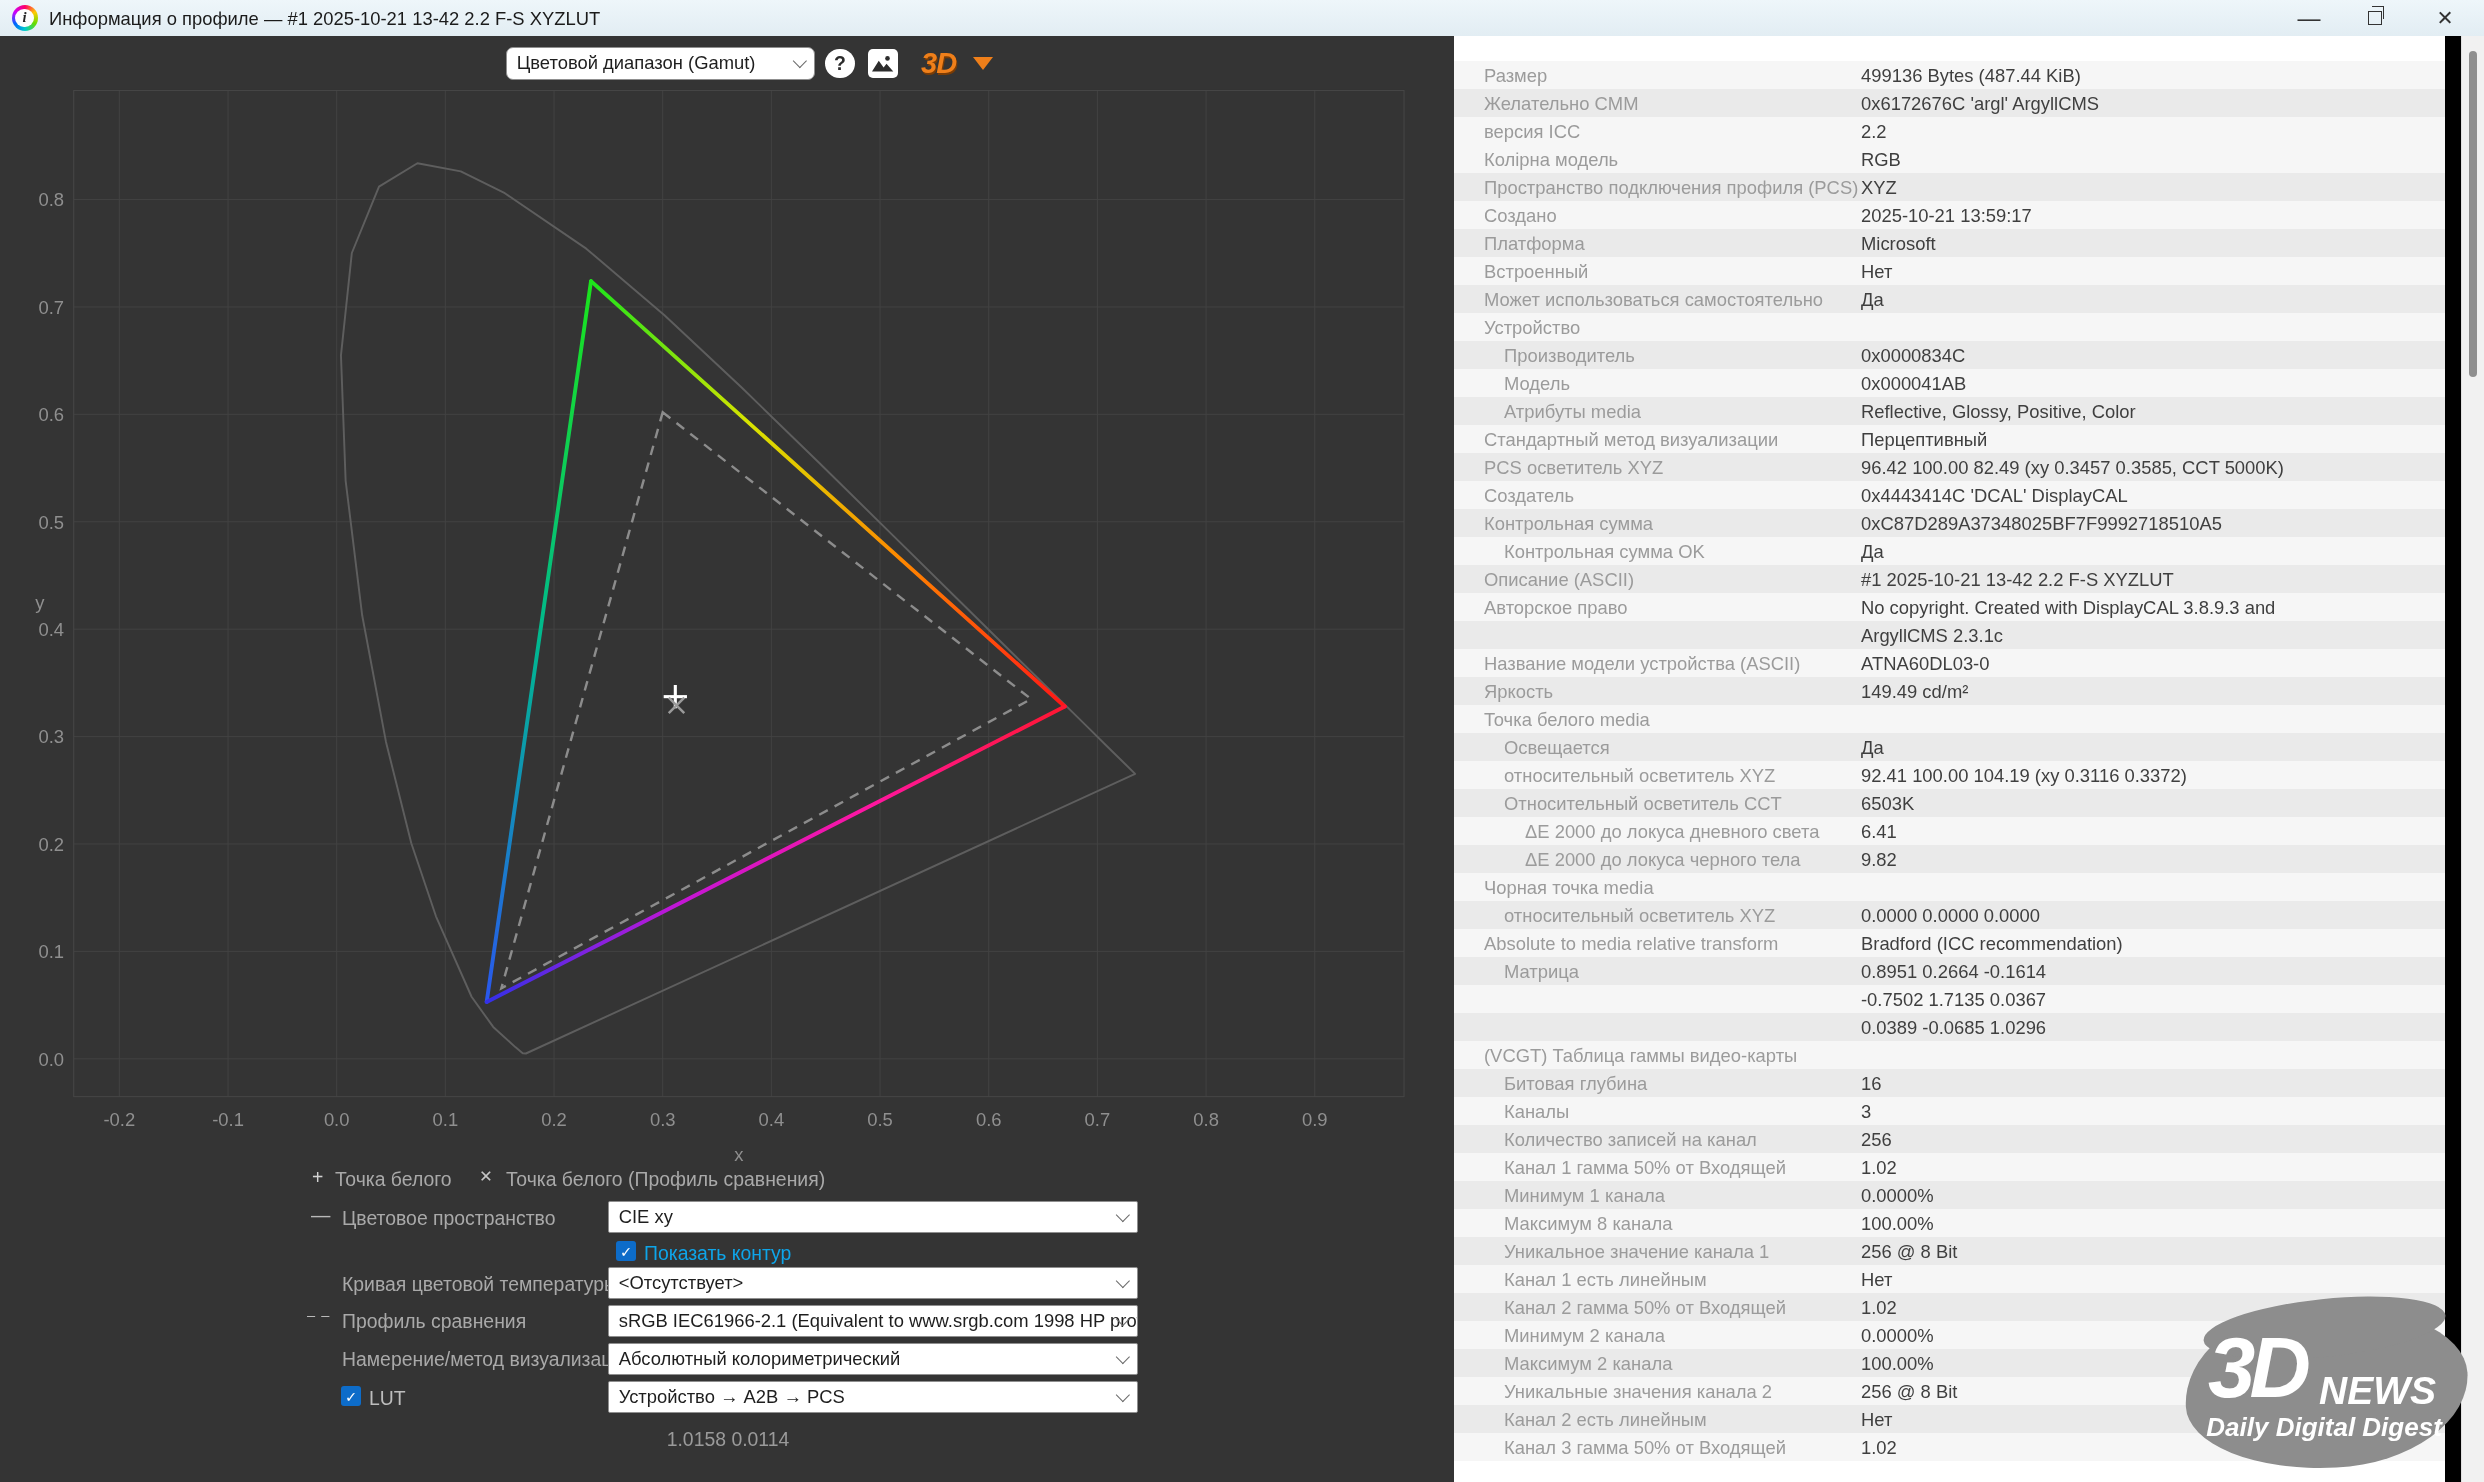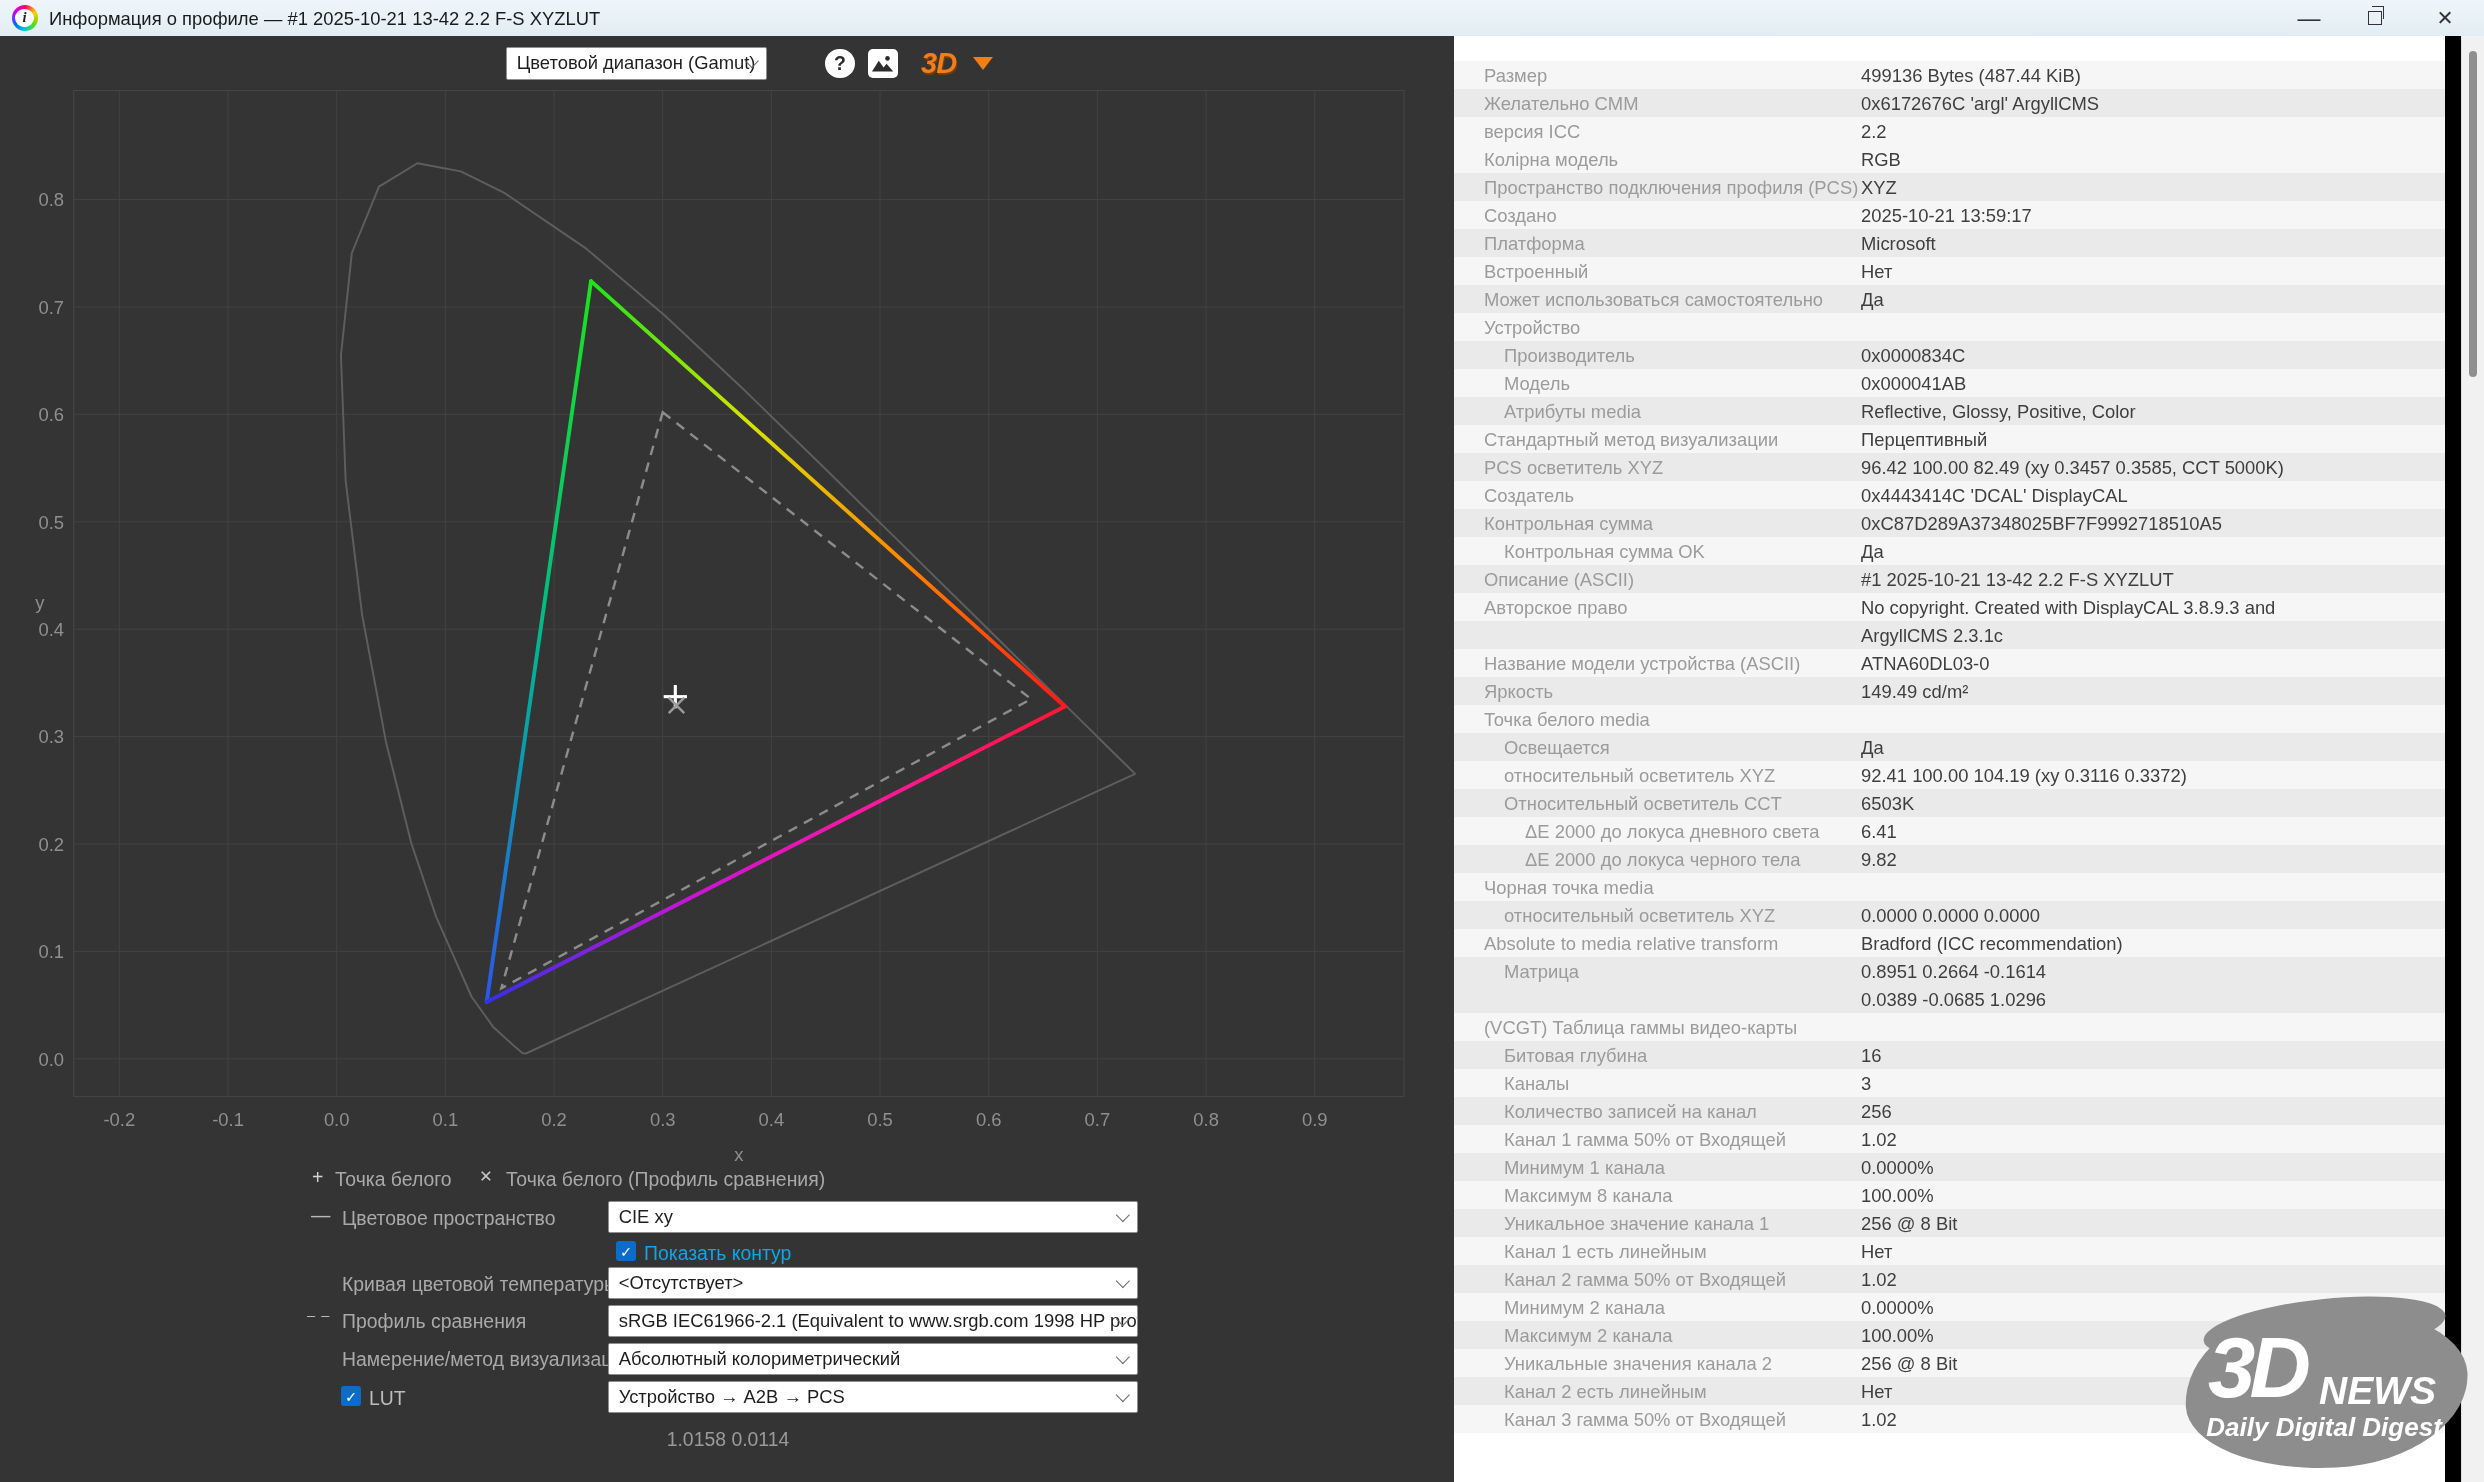--- a/index.html
+++ b/index.html
@@ -24,21 +24,21 @@
   
   #dark-panel{position:absolute;left:0;top:36px;width:1470px;height:1447px;background:#343434;}
   #chart-svg{position:absolute;left:0;top:0;}
 
   
   .combo{box-sizing:border-box;background:#fff;border:1px solid #8f8f8f;border-radius:1.9px;
     color:#1e1e1e;font-size:18.4px;display:flex;align-items:center;padding:0 29px 0 9.7px;
     white-space:nowrap;overflow:hidden;position:absolute;}
   .combo .chev{position:absolute;right:9.7px;top:50%;width:8.7px;height:8.7px;margin-top:-6.8px;
     border-right:1.9px solid #6a6a6a;border-bottom:1.9px solid #6a6a6a;transform:rotate(45deg);}
-  #gamut-combo{left:506px;top:10.7px;width:261px;height:33px;}
+  #gamut-combo{left:506px;top:10.7px;width:309px;height:33px;border-radius:7px;}
   .tool-icon{position:absolute;top:12.6px;width:30px;height:29px;background:#fff;border-radius:14.6px;
     display:flex;align-items:center;justify-content:center;color:#2c2c2c;font-weight:bold;font-size:19.4px;}
   #help-icon{left:825px;}
   #image-icon{left:868px;border-radius:4.9px;}
   #logo3d{position:absolute;left:921px;top:10.7px;color:#ef7f1a;font:italic 900 29px "Liberation Sans",sans-serif;
     text-shadow:1px 1.9px 0 #7a3c05;letter-spacing:-1px;}
   #logo3d-arrow{position:absolute;left:973px;top:21.3px;width:0;height:0;
     border-left:10.7px solid transparent;border-right:10.7px solid transparent;border-top:13.6px solid #ef7f1a;}
 
   
@@ -349,20 +349,24 @@
           <span class="tvalue">0.0000 0.0000 0.0000</span>
         </div>
         <div class="trow odd">
           <span class="tlabel" style="left: 30px; text-align: right;">Absolute to media relative transform</span>
           <span class="tvalue">Bradford (ICC recommendation)</span>
         </div>
         <div class="trow even">
           <span class="tlabel" style="left: 50px;">Матрица</span>
           <span class="tvalue">0.8951 0.2664 -0.1614</span>
         </div>
+        <div class="trow odd">
+          <span class="tlabel" style="left: 50px;"></span>
+          <span class="tvalue">-0.7502 1.7135 0.0367</span>
+        </div>
         <div class="trow even">
           <span class="tlabel" style="left: 50px;"></span>
           <span class="tvalue">0.0389 -0.0685 1.0296</span>
         </div>
         <div class="trow odd">
           <span class="tlabel" style="left: 30px;">(VCGT) Таблица гаммы видео-карты</span>
           <span class="tvalue"></span>
         </div>
         <div class="trow even">
           <span class="tlabel" style="left: 50px;">Битовая глубина</span>

